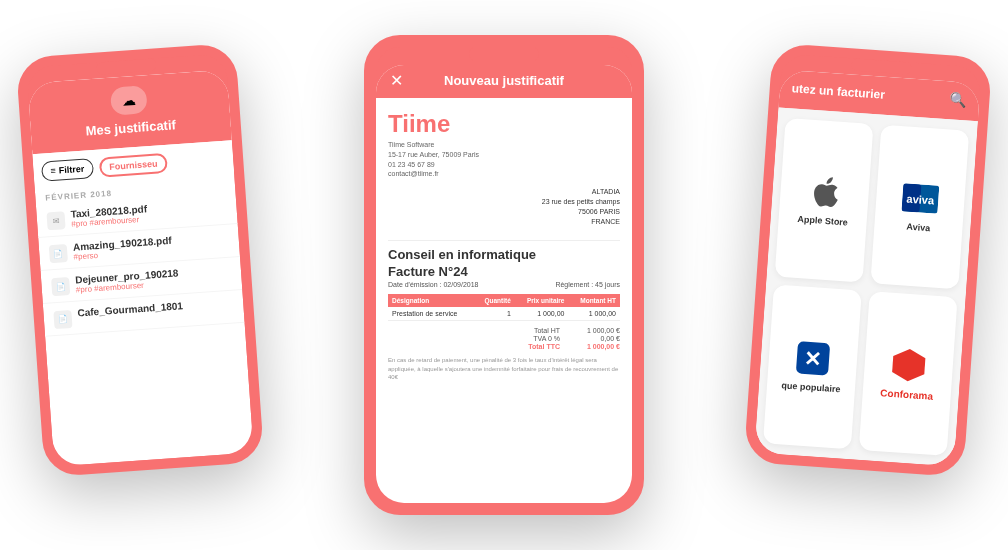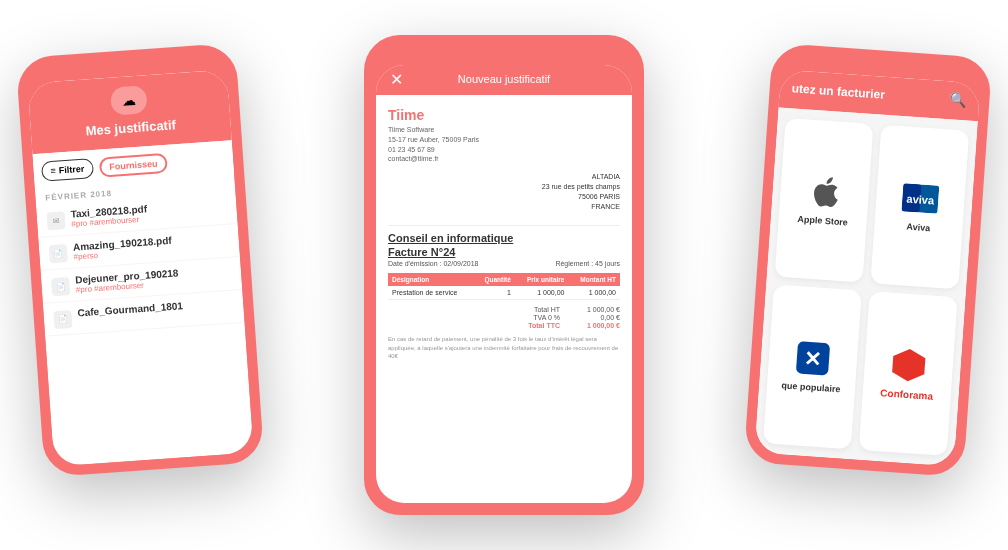--- a/index.html
+++ b/index.html
@@ -197,35 +197,35 @@
     .center-header .close-btn {
       position: absolute;
       left: 14px;
       color: #fff;
       font-size: 16px;
       font-weight: 300;
     }
 
     .center-header .header-title {
       color: #fff;
-      font-size: 11px;
-      font-weight: 400;
+      font-size: 13px;
+      font-weight: 700;
     }
 
     .invoice-body {
       padding: 12px;
       font-size: 8px;
       flex: 1;
       overflow: hidden;
       color: #333;
     }
 
     .invoice-company-name {
       color: #f87171;
-      font-size: 14px;
+      font-size: 24px;
       font-weight: 800;
       margin-bottom: 2px;
     }
 
     .invoice-company-info {
       font-size: 7px;
       color: #666;
       line-height: 1.4;
       margin-bottom: 8px;
     }
@@ -238,25 +238,24 @@
       margin-bottom: 8px;
     }
 
     .invoice-divider {
       border: none;
       border-top: 1px solid #eee;
       margin: 6px 0;
     }
 
     .invoice-ref {
-      font-size: 11px;
+      font-size: 13px;
       font-weight: 700;
       color: #333;
       margin-bottom: 2px;
-      text-decoration: underline;
     }
 
     .invoice-date-row {
       display: flex;
       justify-content: space-between;
       font-size: 7px;
       color: #555;
       margin-bottom: 6px;
     }
 

